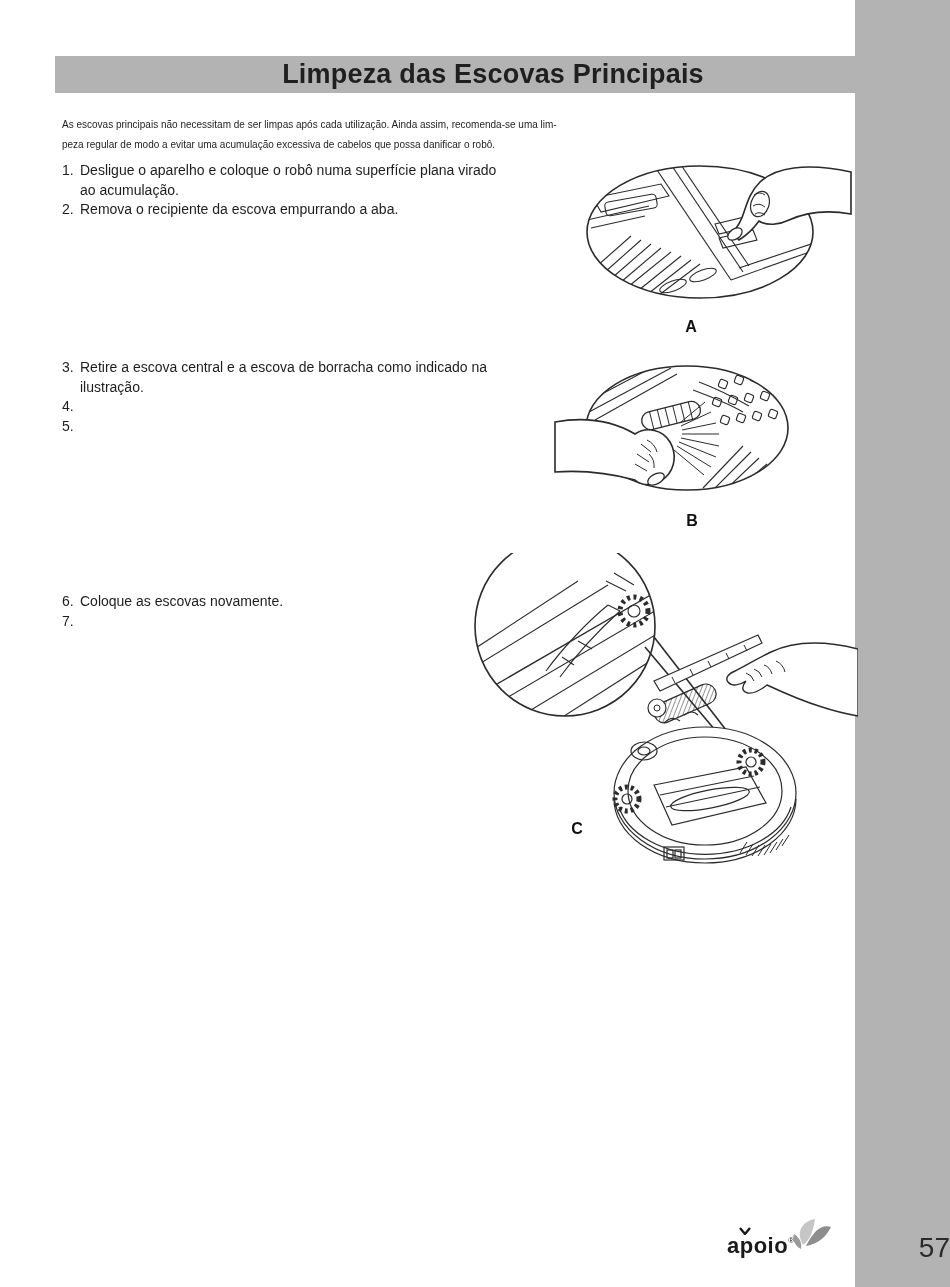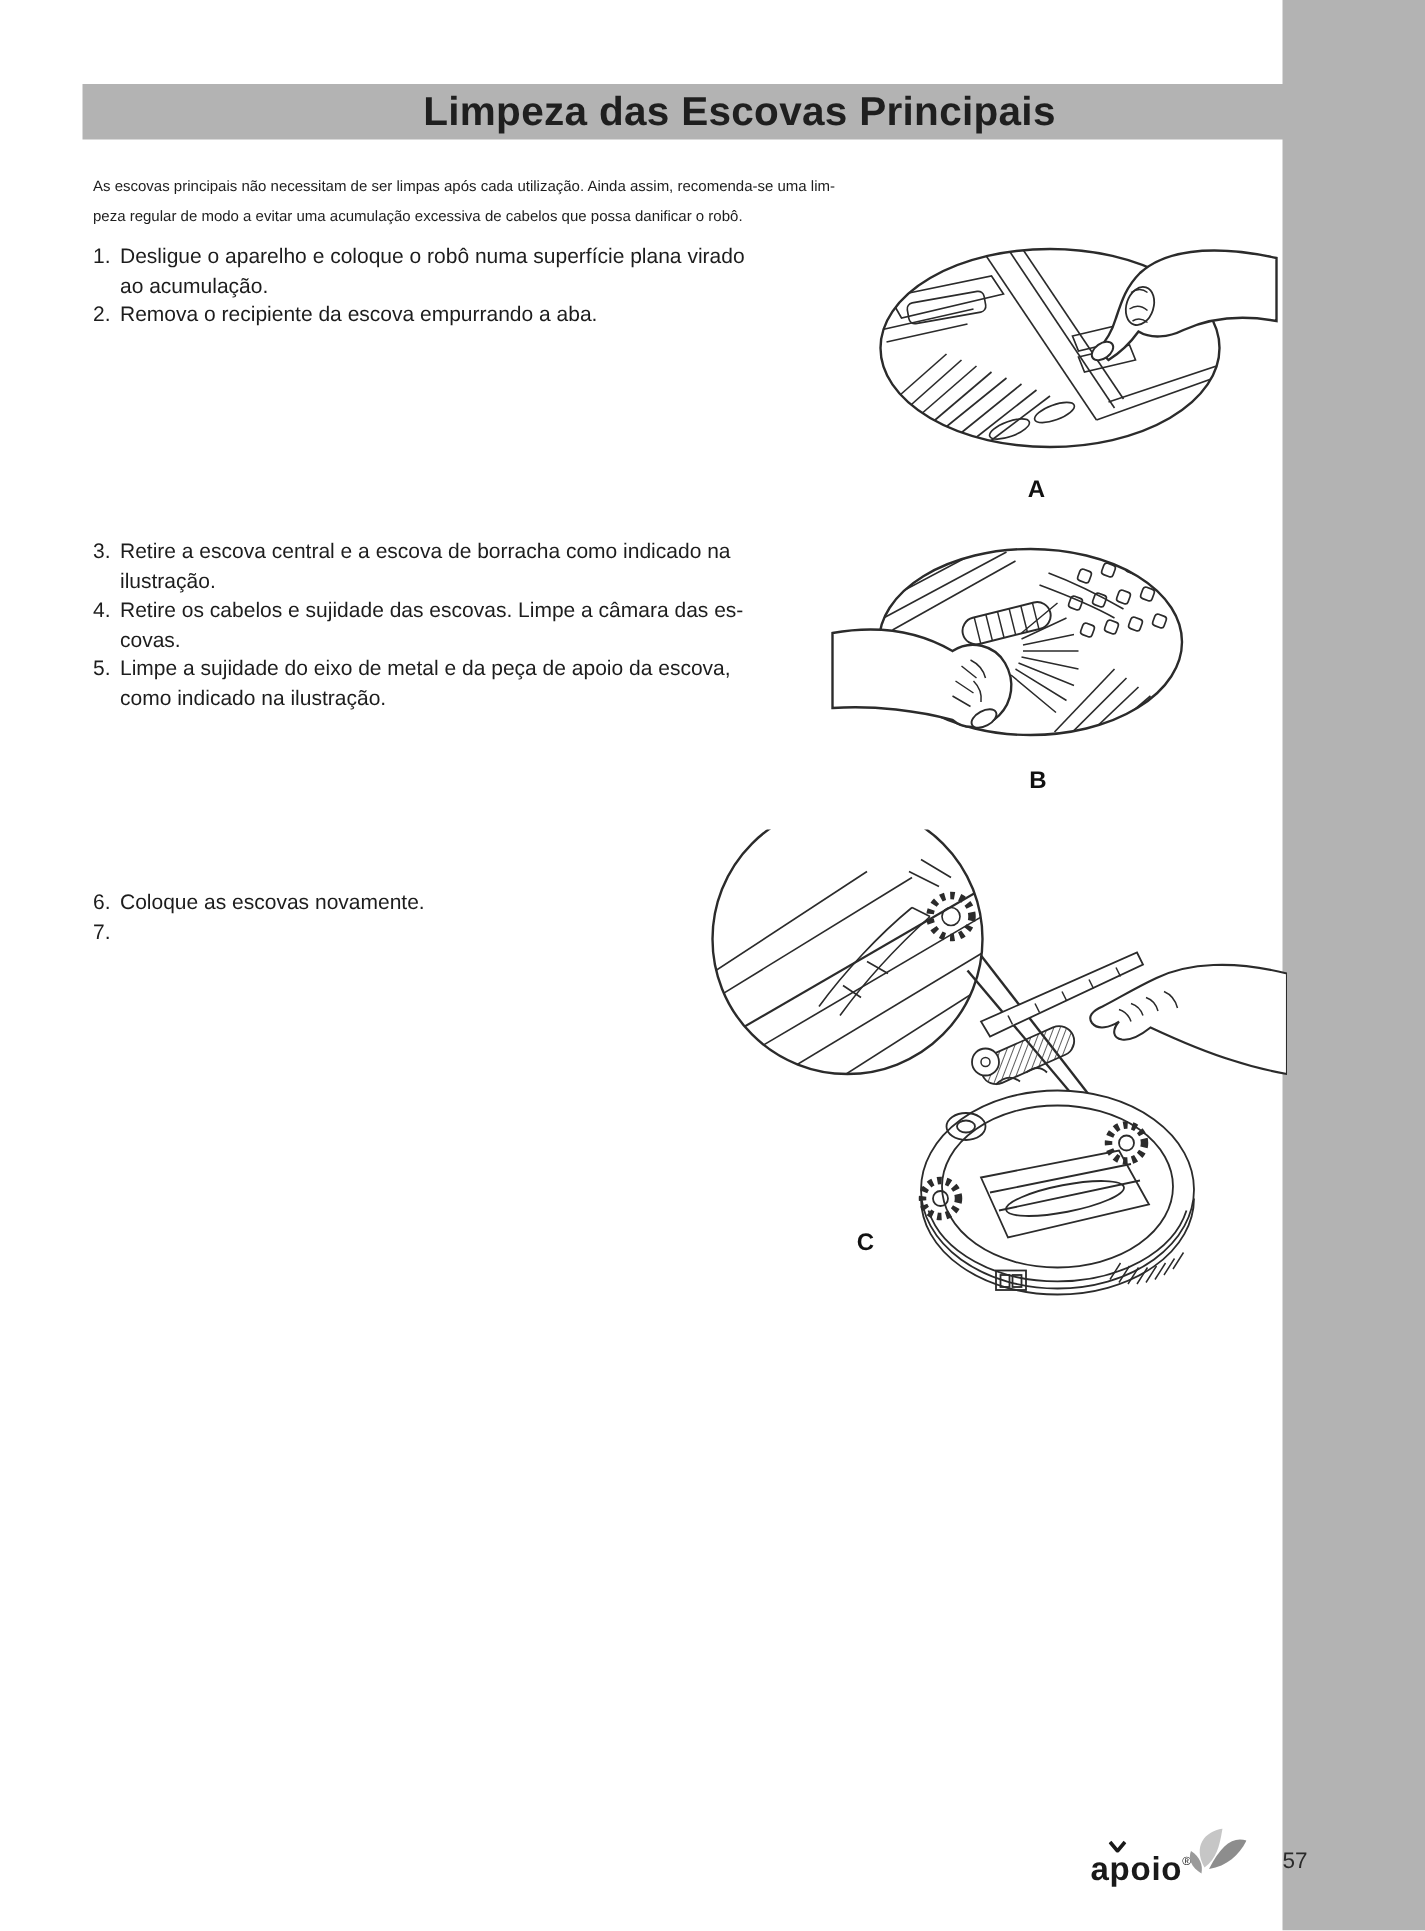--- a/index.html
+++ b/index.html
@@ -9,21 +9,21 @@
     font-family:"Liberation Sans","DejaVu Sans",sans-serif;
     color:var(--text-color,#1d1d1d);
   }
   .sidebar{position:absolute;top:0;right:0;width:95px;height:1287px;background:var(--band-gray,#b3b3b3)}
   .p-badge{
     position:absolute;left:26px;top:60px;width:44px;height:31px;
     border:2.5px solid #141414;border-radius:50%;
     display:flex;align-items:center;justify-content:center;
     font-weight:bold;font-size:19px;color:#111;background:transparent;
   }
-  .page-num{position:absolute;top:1232px;left:0;width:100%;text-align:left;font-size:15px;color:#2b2b2b}
+  .page-num{position:absolute;top:1232px;left:0;width:100%;text-align:right;font-size:28px;color:#2b2b2b}
   .titlebar{
     position:absolute;left:55px;top:56px;width:876px;height:37px;
     background:var(--band-gray,#b3b3b3);
     display:flex;align-items:center;justify-content:center;
   }
   .titlebar h1{font-size:27px;font-weight:bold;color:#1f1f1f;letter-spacing:.2px}
   .intro{position:absolute;left:62px;top:115px;width:793px;font-size:10px;line-height:19.5px;white-space:pre-line}
   .steps{position:absolute;left:62px;width:505px}
   #g1{top:161px}#g2{top:358px}#g3{top:592px}
   .step{display:flex;font-size:14px;line-height:19.5px}
@@ -74,27 +74,23 @@
 </div>
 
 <div class="steps" id="g2">
   <div class="step">
     <span class="num">3.</span>
     <span class="txt">Retire a escova central e a escova de borracha como indicado na
 ilustração.</span>
   </div>
   <div class="step">
     <span class="num">4.</span>
-    <span class="txt">Retire os cabelos e sujidade das escovas. Limpe a câmara das es-
-covas.</span>
   </div>
   <div class="step">
     <span class="num">5.</span>
-    <span class="txt">Limpe a sujidade do eixo de metal e da peça de apoio da escova,
-como indicado na ilustração.</span>
   </div>
 </div>
 
 <div class="steps" id="g3">
   <div class="step">
     <span class="num">6.</span>
     <span class="txt">Coloque as escovas novamente.</span>
   </div>
   <div class="step">
     <span class="num">7.</span>

